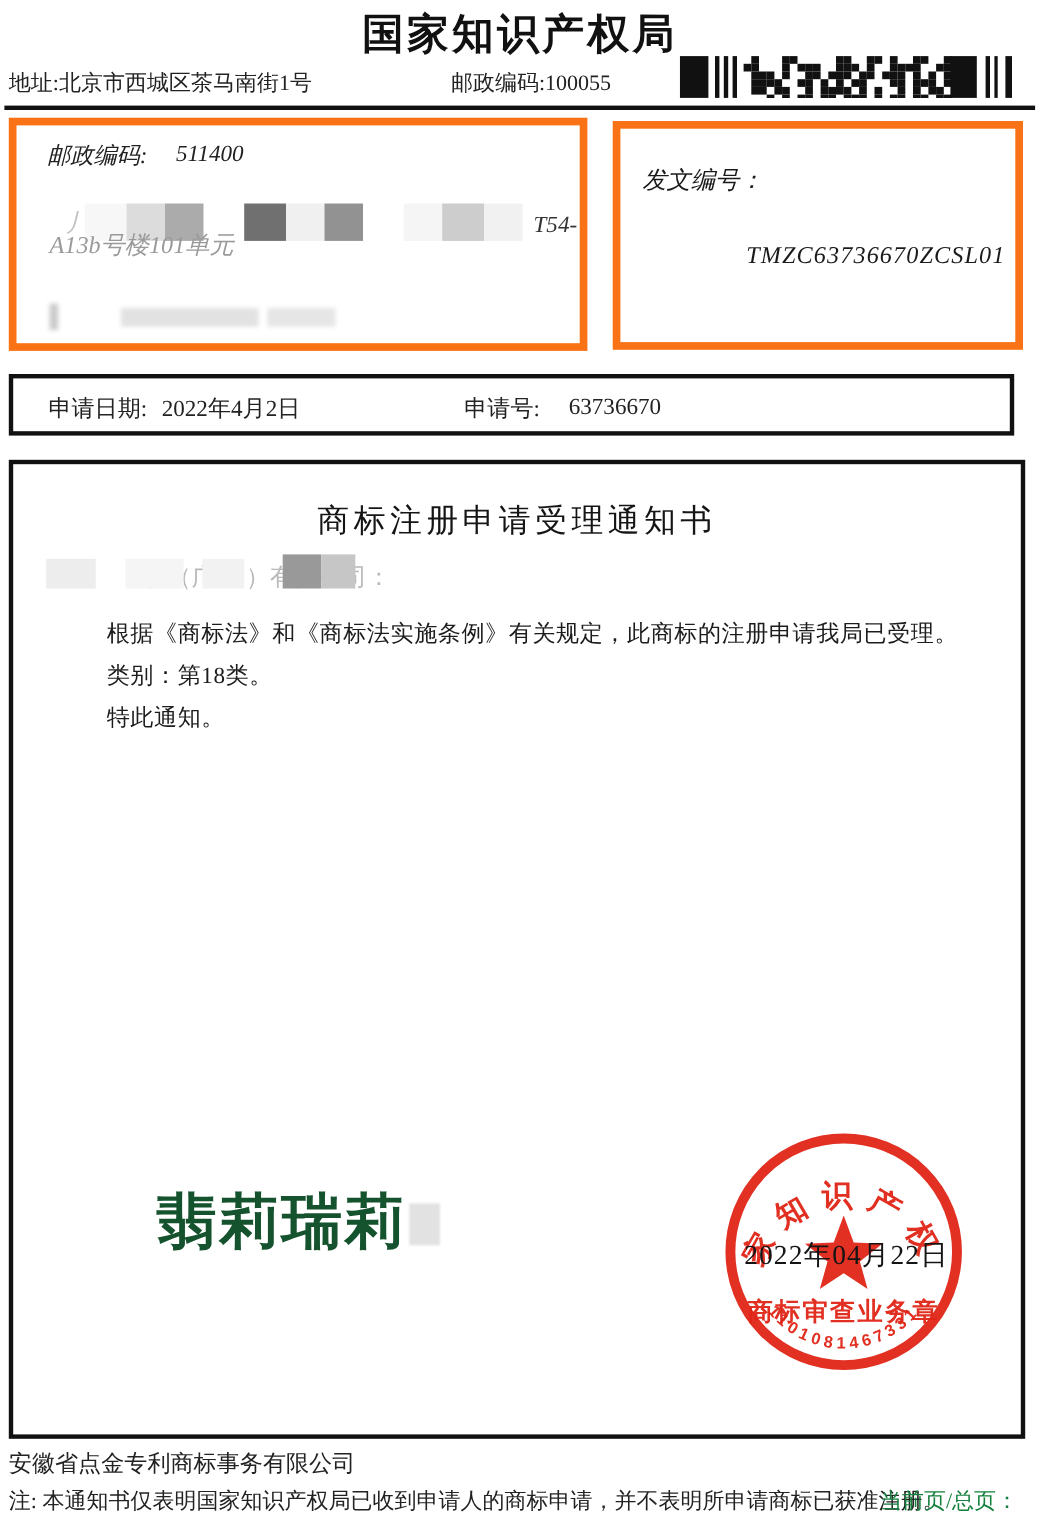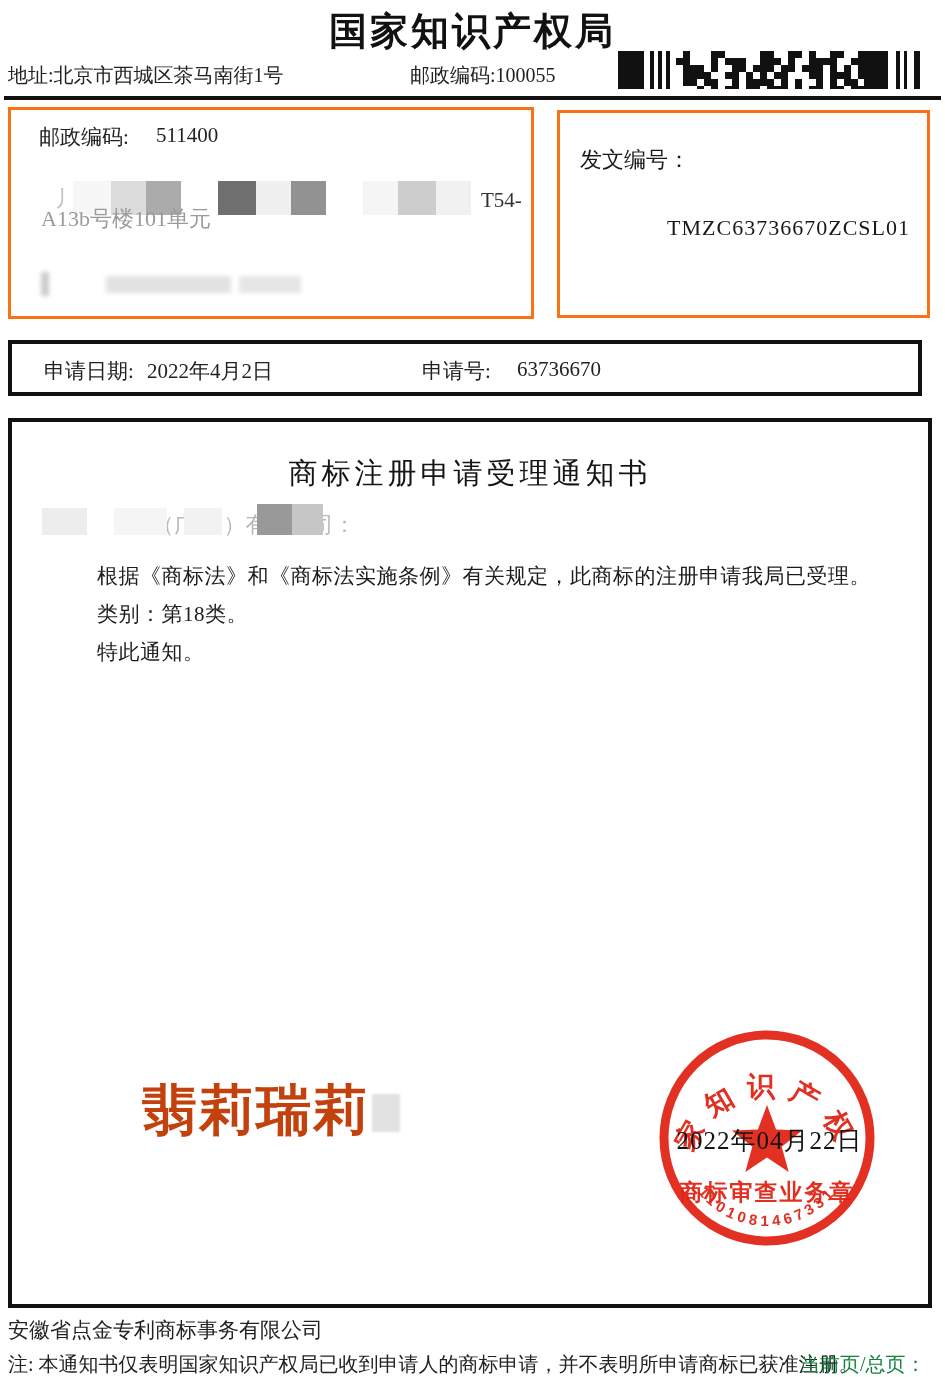--- a/index.html
+++ b/index.html
@@ -7,40 +7,40 @@
   body {
     width:945px; height:1377px; position:relative; overflow:hidden;
     font-family:"Liberation Serif","DejaVu Serif",serif; color:#1a1a1a;
   }
   .abs { position:absolute; }
   .doc-title { top:6px; left:0; width:945px; text-align:center;
     font-size:38px; font-weight:bold; letter-spacing:3px; color:#111; }
   .hdr-line { top:62px; font-size:20px; color:#222; }
   .rule { left:4px; top:96px; width:937px; height:4px; background:#111; }
 
-  .box { border:3px solid #f97316; background:#fff; }
+  .box { border:7px solid #f97316; background:#fff;font-style:italic; }
   .box-thick { border:4px solid #111; background:#fff;padding-left:28px; }
 
   .recipient-box { left:8px; top:107px; width:526px; height:212px; }
   .issue-box { left:557px; top:110px; width:373px; height:208px; }
   .app-box { left:8px; top:340px; width:914px; height:56px; }
   .main-box { left:8px; top:418px; width:924px; height:890px; }
 
   .lbl { font-size:21px; color:#222; }
   .redact { position:absolute; }
   .ghost { color:#9a9a9a; filter:blur(0.4px); }
   .faint { color:#b9b9b9; filter:blur(0.6px); }
   .blob { position:absolute; filter:blur(2px); background:#dedede; }
 
   .notice-title { top:32px; left:0; width:100%; text-align:center;
     font-size:29px; letter-spacing:4px; color:#151515; }
   .para { left:85px; font-size:21px; color:#1c1c1c; letter-spacing:0.5px; }
 
   .trademark { left:130px; top:652px; font-size:55px; font-weight:900;
-    font-family:"DejaVu Sans","Liberation Sans",sans-serif; color:#c2410c; letter-spacing:2px; }
+    font-family:"DejaVu Sans","Liberation Sans",sans-serif; color:#14532d; letter-spacing:2px; }
 
   .stamp-wrap { left:635px; top:596px; width:240px; height:240px; }
   .stamp-date { left:650px; top:702px; width:215px; text-align:center;
     font-size:25px; color:#141414; letter-spacing:1px; z-index:5; }
 
   .agent { left:8px; top:1316px; font-size:21px; color:#222; }
   .note { left:8px; top:1351px; font-size:20px; color:#222; }
   .page-ind { left:800px; top:1351px; font-size:20px; color:#15803d; }
 </style>
 </head>

